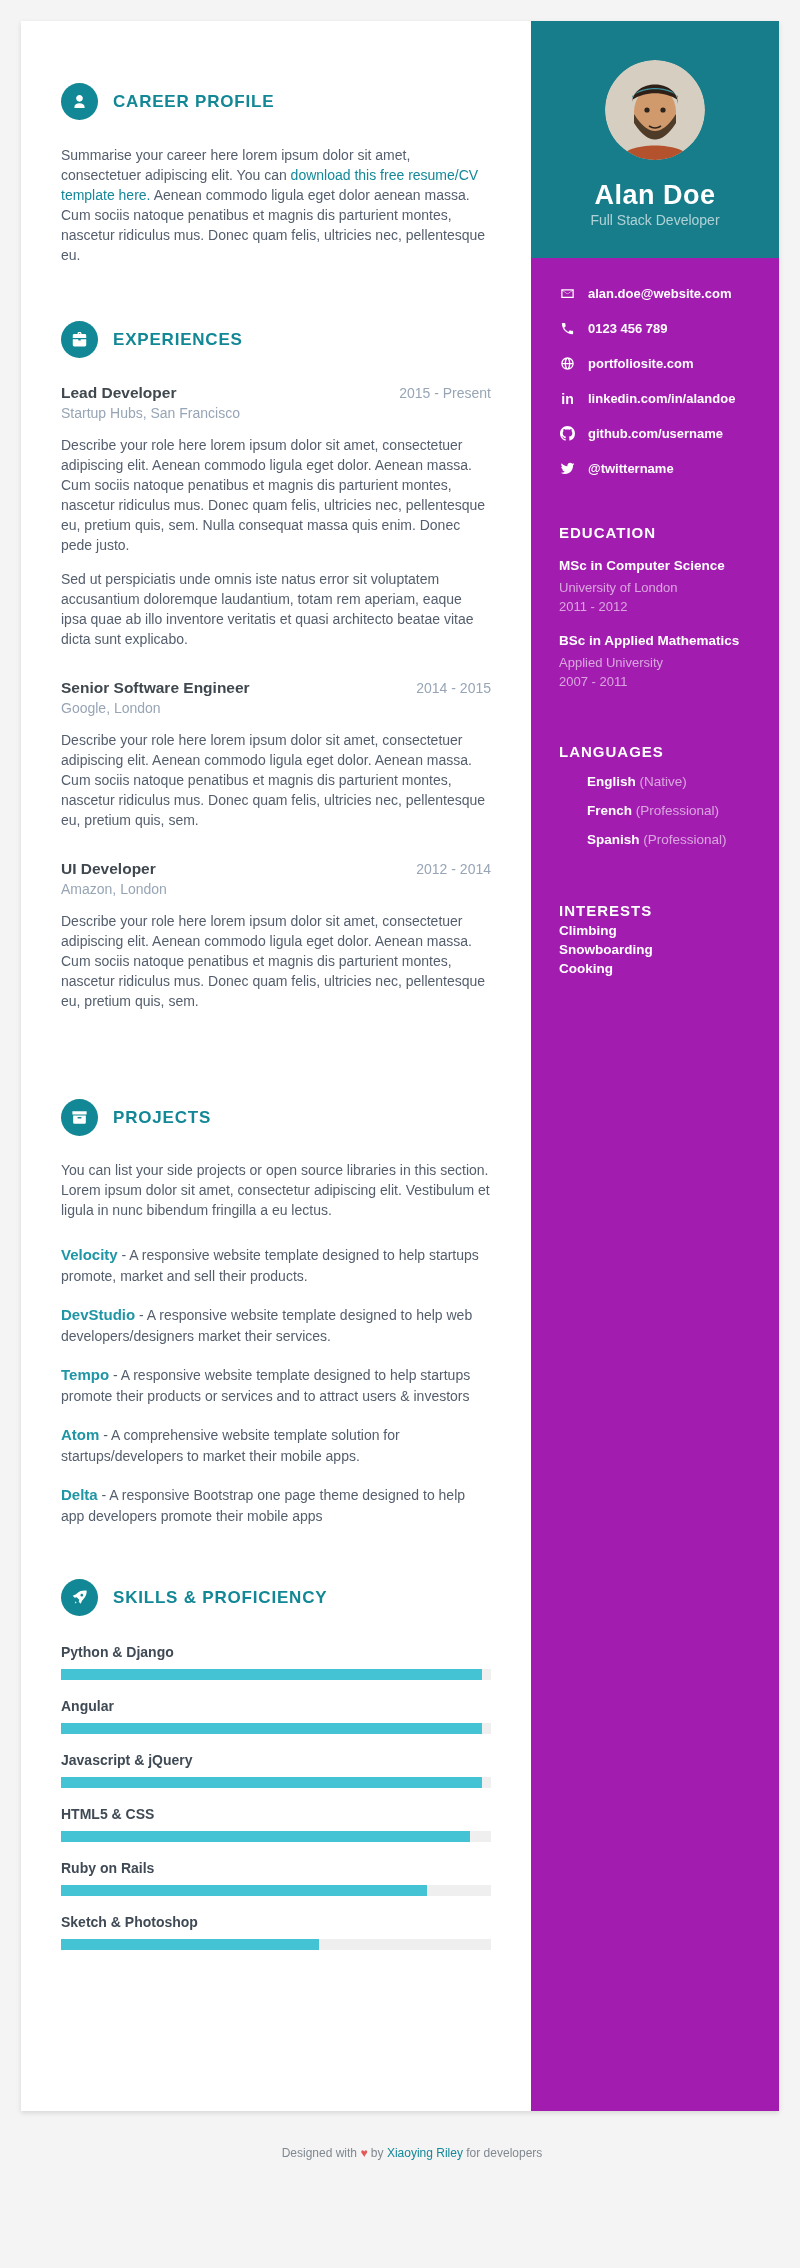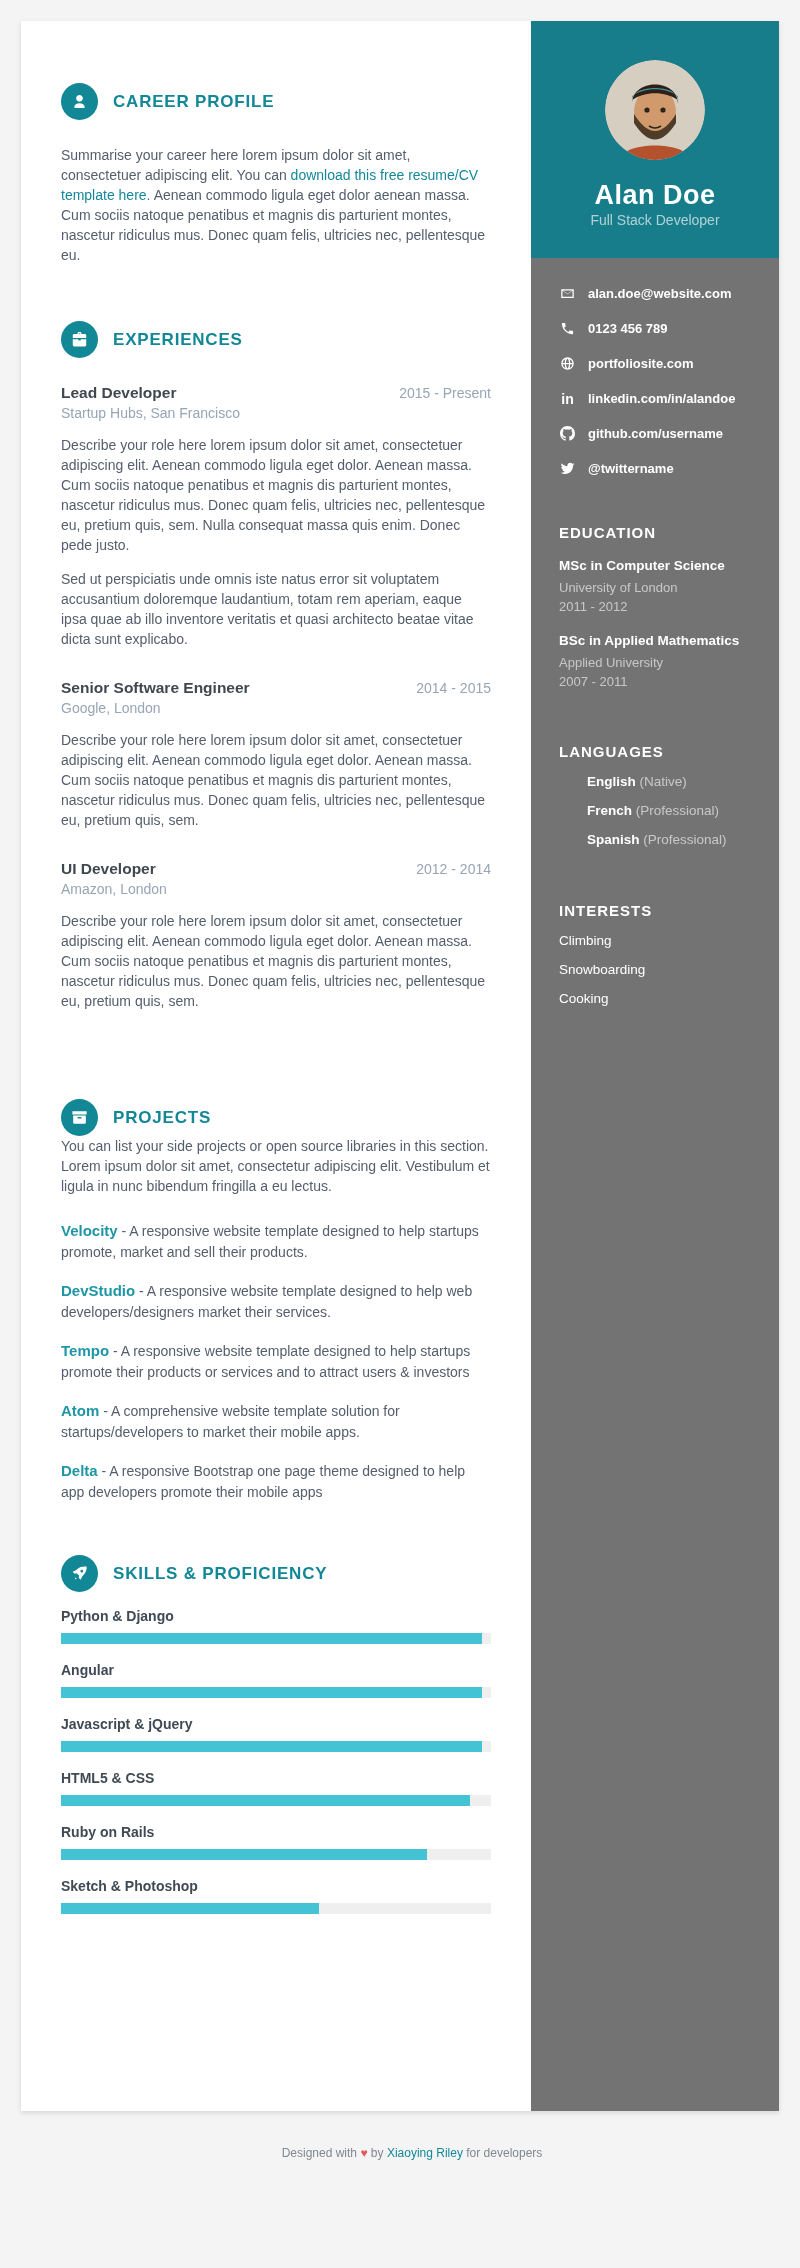--- a/index.html
+++ b/index.html
@@ -33,52 +33,52 @@
   .jobs { margin-top:26px; }
   .job { margin-bottom:30px; }
   .job:last-child { margin-bottom:0; }
   .job-head { display:flex; justify-content:space-between; align-items:baseline; }
   .job-role { font-size:15.5px; font-weight:bold; color:#40484f; }
   .job-period { font-size:14px; color:#97a5b5; }
   .job-company { font-size:14px; color:#97a5b5; margin-top:3px; }
   .job p { margin-top:14px; }
   
   .section.projects { margin-bottom:52px; }
-  .proj-intro { }
+  .proj-intro { margin-top:24px; }
   .proj-list { margin-top:24px; }
   .proj-item { font-size:14px; line-height:21px; color:#545e6c; margin-bottom:17px; }
   .proj-name { color:#1f96a5; font-size:15px; font-weight:bold; text-decoration:none; cursor:pointer; }
   
-  .skills-list { margin-top:16px; }
+  .skills-list { margin-top:28px; }
   .skill { margin-bottom:18px; }
   .skill-name { font-size:14px; font-weight:bold; color:#3f4a55; }
   .skill-track { margin-top:9px; height:11px; background:#efefef; width:100%; }
   .skill-fill { height:11px; background:#44c3d5; width:0; }
   
-  .sidebar { width:248px; background:#737373; color:#fff; display:flex; flex-direction:column; }
+  .sidebar { width:248px; background:#a21caf; color:#fff; display:flex; flex-direction:column; }
   .side-header { background:#177d8a; text-align:center; padding:39px 10px 30px; }
   .avatar { width:100px; height:100px; margin:0 auto; border-radius:50%; overflow:hidden; }
   .side-name { margin-top:20px; font-size:27px; font-weight:bold; letter-spacing:.5px; color:#fff; }
   .side-title { margin-top:1px; font-size:14px; color:rgba(255,255,255,.65); }
   .side-body { padding:28px 28px 40px; }
   .contact-row { display:flex; align-items:center; margin-bottom:20px; }
   .contact-icon { width:17px; height:15px; margin-right:12px; flex:0 0 17px; display:flex; align-items:center; justify-content:center; }
   .contact-icon svg { width:15px; height:15px; fill:#fff; stroke:none; }
   .contact-icon .in-glyph { font-size:14px; font-weight:bold; color:#fff; line-height:1; }
   .contact-text { font-size:13px; font-weight:bold; color:#fff; text-decoration:none; cursor:pointer; }
   .side-sec { margin-top:48px; }
   .side-sec-title { font-size:15px; font-weight:bold; letter-spacing:1px; color:#fff; }
   .edu-item { margin-top:16px; }
   .edu-degree { font-size:13.5px; font-weight:bold; color:#fff; line-height:17px; }
   .edu-school, .edu-period { font-size:13px; color:rgba(255,255,255,.6); line-height:19px; }
   .edu-school { margin-top:4px; }
   .lang-item { margin-top:14px; font-size:13.5px;padding-left:28px; }
   .lang-name { font-weight:bold; color:#fff; }
   .lang-level { color:rgba(255,255,255,.6); }
-  .interest-item { margin-top:14px; font-size:13.5px; font-weight:normal; color:#fff; }
+  .interest-item { margin-top:4px; font-size:13.5px; font-weight:bold; color:#fff; }
   
   .footer {
     position:absolute; top:2146px; left:12px; width:100%;
     text-align:center; font-size:12px; color:#808890;
   }
   .footer .heart { color:#e25757; }
   .footer .author { color:#148899; text-decoration:none; cursor:pointer; }
 </style>
 </head>
 <body>

